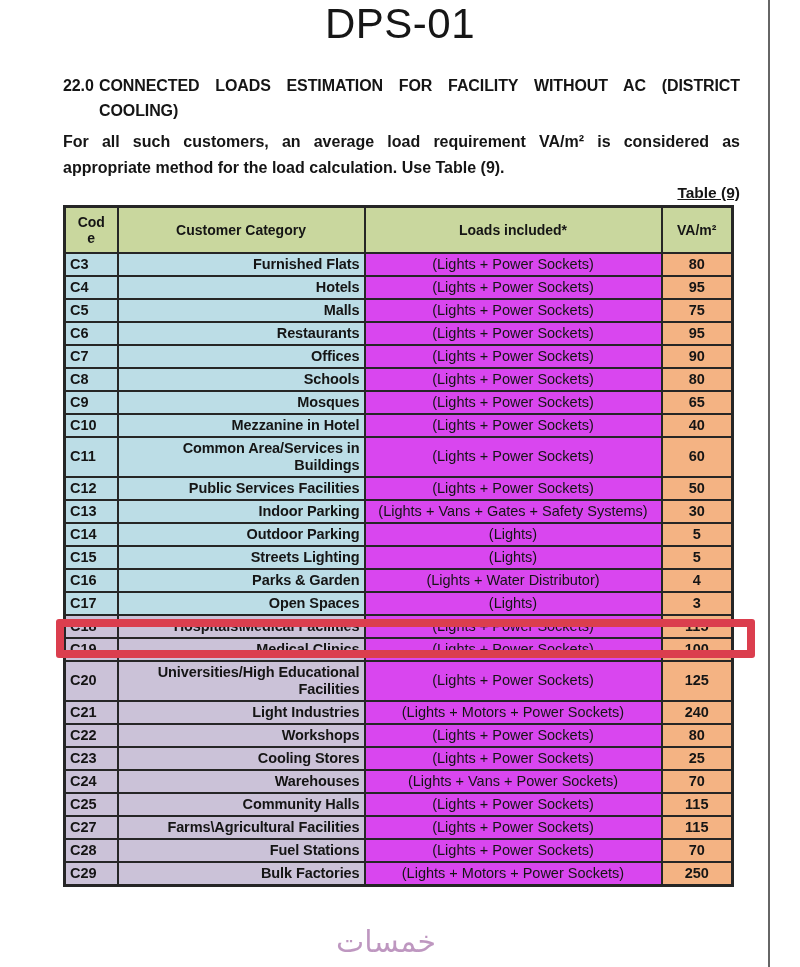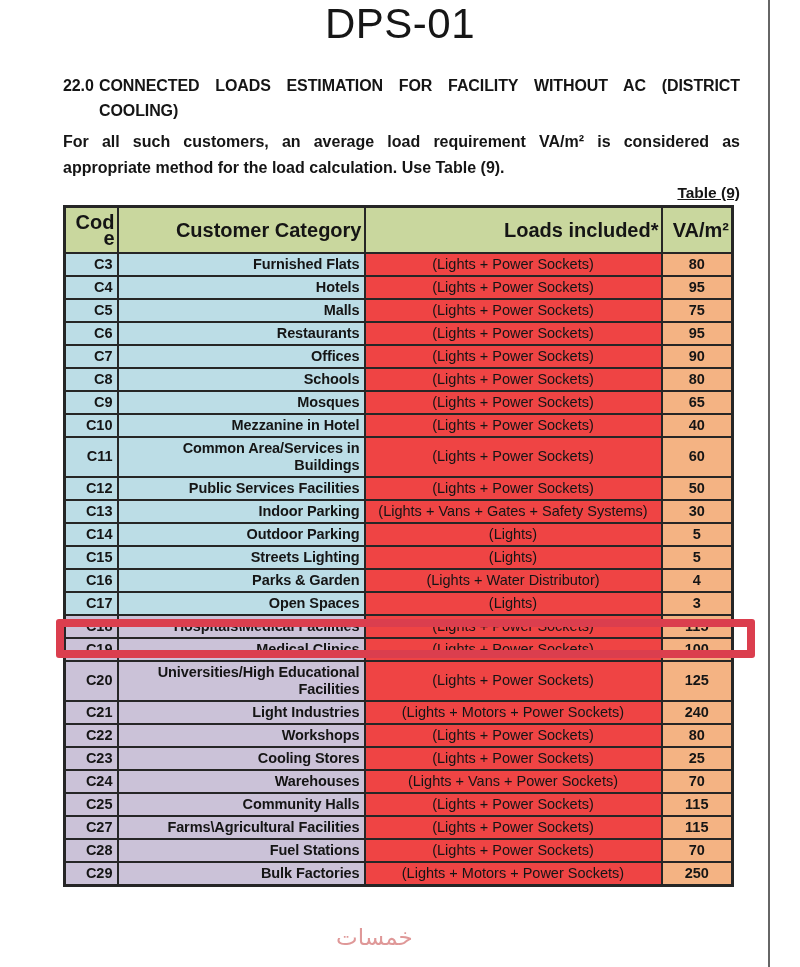--- a/index.html
+++ b/index.html
@@ -42,48 +42,48 @@
     width:668px;
     border-collapse:collapse;
     border:3px solid var(--border-dark,#262626);
     table-layout:fixed;
   }
   .loads-table th, .loads-table td {
     border:2px solid var(--border-dark,#262626);
   }
   .loads-table th {
     background:var(--header-green,#c9d79e);
-    font-size:20px; font-weight:700; line-height:16px;
-    text-align:right; vertical-align:middle;
+    font-size:14px; font-weight:700; line-height:16px;
+    text-align:center; vertical-align:middle;
     height:46px; padding:1px 2px;
   }
   .loads-table th.code-col { white-space:pre-line; }
   .loads-table td {
     font-size:14.5px; line-height:17px;
     padding:2px 4px; height:23px; vertical-align:middle;
   }
-  td.cell-code { text-align:right; font-weight:700; }
+  td.cell-code { text-align:left; font-weight:700; }
   td.cell-category { text-align:right; font-weight:700; padding-left:2px; letter-spacing:-.1px; }
-  td.cell-loads { text-align:center; font-weight:400; background:#ef4444; }
+  td.cell-loads { text-align:center; font-weight:400; background:#d946ef; }
   td.cell-va { text-align:center; font-weight:700; background:var(--va-orange,#f4b383); }
   tr.group-blue td.cell-code, tr.group-blue td.cell-category { background:var(--group-blue,#bcdde6); }
   tr.group-purple td.cell-code, tr.group-purple td.cell-category { background:var(--group-purple,#cbc2d8); }
   .highlight-box {
     position:absolute;
     border:8px solid var(--highlight-red,#db3e4e);
     border-radius:3px;
     pointer-events:none;
     background:transparent;
   }
   .watermark {
     position:absolute;
     left:336px; top:924px;
     font-family:"DejaVu Sans",sans-serif;
-    font-size:23px; letter-spacing:2px;
-    color:#b91c1c; opacity:.45;
+    font-size:30px; letter-spacing:2px;
+    color:#701a75; opacity:.45;
     direction:rtl;
   }
 </style>
 </head>
 <body>
 
 <div class="page">
 
   <div class="scan-line"></div>
 

